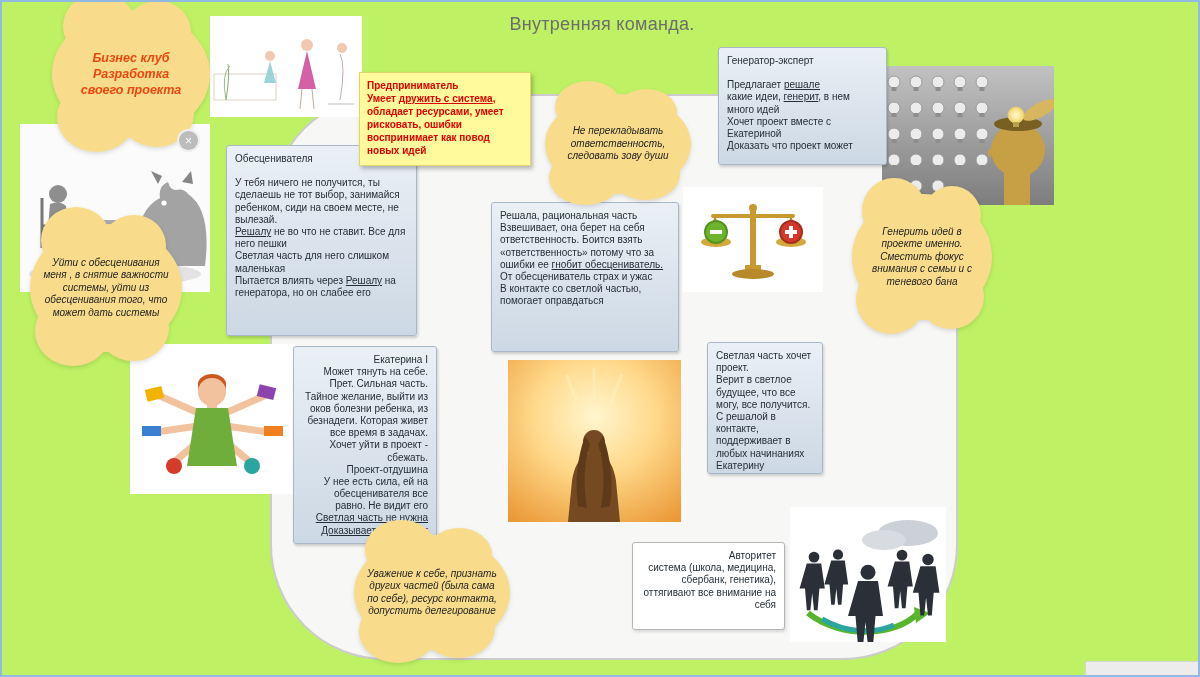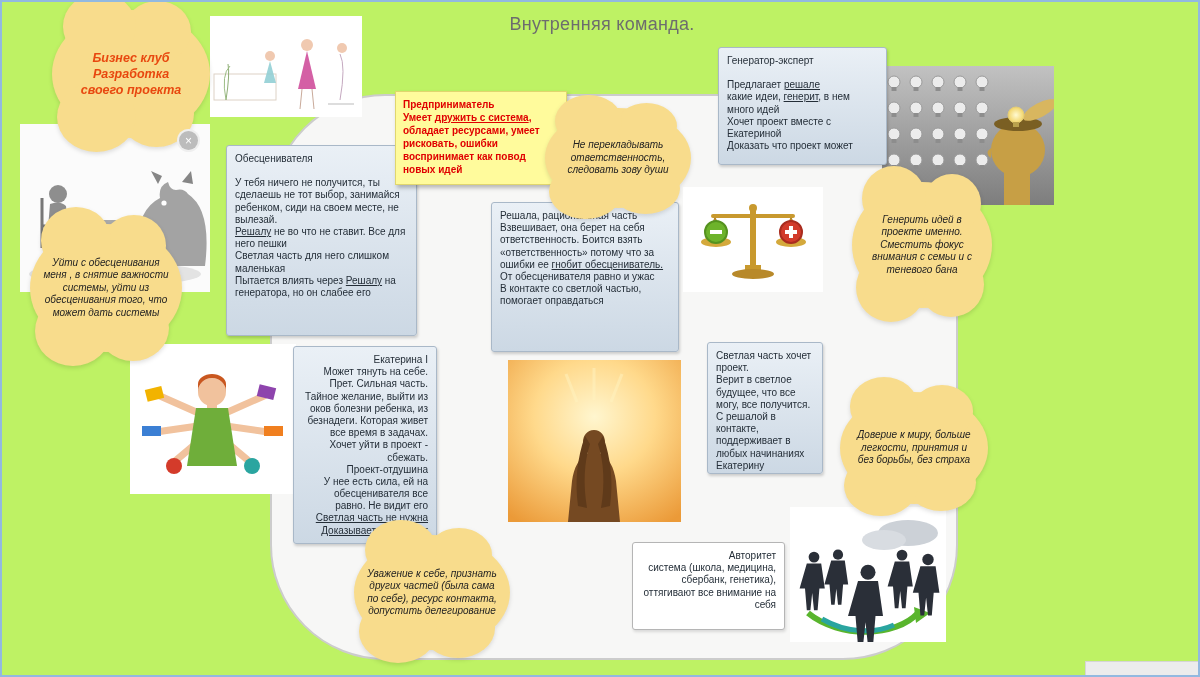--- a/index.html
+++ b/index.html
@@ -11,23 +11,23 @@
          border-radius:115px;background:#f7f7f6;z-index:1;box-sizing:border-box;}
   .img-box{position:absolute;z-index:2;overflow:hidden;}
   .img-box svg{display:block;}
   .bluebox{position:absolute;z-index:3;background:linear-gradient(180deg,#eaf0f6 0%,#ccd8e4 100%);
          border:1px solid #a9b8c8;border-radius:3px;padding:7px 8px;font-size:10px;line-height:1.22;
          color:#242e38;box-shadow:1px 2px 3px rgba(0,0,0,.18);box-sizing:border-box;overflow:hidden;}
   .bluebox p{margin:0;}
   .whitebox{background:#ffffff;border:1px solid #b5b5b5;box-shadow:1px 2px 3px rgba(0,0,0,.12);text-align:right;}
   .gap{height:12px;}
   .u{text-decoration:underline;}
-  .note{position:absolute;left:393px;top:70px;width:172px;height:94px;z-index:4;background:#fffb9c;
+  .note{position:absolute;left:357px;top:70px;width:172px;height:94px;z-index:4;background:#fffb9c;
          border:1px solid #e0d66e;padding:6px 7px;font-size:10px;line-height:1.3;color:#e00000;
-         font-weight:bold;box-shadow:2px 3px 4px rgba(0,0,0,.25);box-sizing:border-box;margin-top:19px;}
+         font-weight:bold;box-shadow:2px 3px 4px rgba(0,0,0,.25);box-sizing:border-box;}
   .note div{margin:0;}
   .cloud{position:absolute;z-index:5;background:#f8dc8c;border-radius:50%;display:flex;align-items:center;
          justify-content:center;text-align:center;box-sizing:border-box;
          filter:drop-shadow(0 2px 2px rgba(0,0,0,.12));font-style:italic;}
   .cloud::before,.cloud::after{content:"";position:absolute;background:#f8dc8c;border-radius:50%;z-index:-1;}
   .cloud::before{width:46%;height:52%;top:-13%;left:7%;box-shadow:58px 5px 0 -3px #f8dc8c;}
   .cloud::after{width:50%;height:55%;bottom:-11%;left:3%;box-shadow:60px -3px 0 -2px #f8dc8c;}
   .cloud .txt{position:relative;z-index:2;font-size:10px;color:#222222;line-height:1.25;padding:2px 12px;}
   .cloud-accent .txt{color:#e8480f;font-weight:bold;font-size:12.5px;line-height:1.3;padding:2px 20px;}
   .close-btn{position:absolute;left:177px;top:129px;width:19px;height:19px;border-radius:50%;
@@ -229,21 +229,21 @@
     <div class="gap"></div>
     <p><span>Предлагает </span><span class="u">решале</span></p>
     <p><span> какие  идеи, </span><span class="u">генерит</span><span>, в нем много идей</span></p>
     <p>Хочет проект вместе с Екатериной</p>
     <p>Доказать что проект может</p>
   </div>
 
   <div class="bluebox" style="left:489px;top:200px;width:188px;height:150px;">
     <p>Решала, рациональная часть</p>
     <p><span>Взвешивает, она берет на себя ответственность. Боится взять «ответственность» потому что за ошибки ее </span><span class="u">гнобит обесцениватель.</span></p>
-    <p>От обесценивателя  равно и ужас</p>
+    <p>От обесцениватель  страх и ужас</p>
     <p>В контакте со светлой частью, помогает оправдаться</p>
   </div>
 
   <div class="bluebox" style="left:291px;top:344px;width:144px;height:198px;text-align:right;">
     <p>Екатерина I</p>
     <p>Может тянуть на себе.  Прет. Сильная часть.</p>
     <p>Тайное желание, выйти из оков болезни ребенка, из безнадеги. Которая живет все время в задачах.</p>
     <p>Хочет уйти в проект - сбежать.</p>
     <p>Проект-отдушина</p>
     <p>У нее есть сила, ей на обесценивателя все равно. Не видит его</p>
@@ -270,31 +270,28 @@
   </div>
 
   <div class="cloud cloud-accent" style="left:50px;top:8px;width:158px;height:128px;">
     <span class="txt">Бизнес клуб Разработка своего проекта</span>
   </div>
 
   <div class="cloud" style="left:28px;top:222px;width:152px;height:128px;">
     <span class="txt">Уйти с обесценивания меня , в снятие важности системы, уйти из обесценивания того, что может дать системы</span>
   </div>
 
-  <div class="cloud" style="left:543px;top:106px;width:146px;height:100px;">
+  <div class="cloud" style="left:543px;top:92px;width:146px;height:100px;">
     <span class="txt">Не перекладывать ответственность, следовать зову души</span>
   </div>
 
-  <div class="cloud" style="left:850px;top:180px;width:140px;height:126px;">
+  <div class="cloud" style="left:850px;top:192px;width:140px;height:126px;">
     <span class="txt">Генерить идей в проекте именно. Сместить фокус внимания с семьи и с теневого бана</span>
   </div>
 
-  <div class="cloud" style="left:838px;top:390px;width:148px;height:112px;">
-    <span class="txt">Доверие к миру, больше легкости, принятия и без борьбы, без страха</span>
-  </div>
 
   <div class="cloud" style="left:352px;top:533px;width:156px;height:115px;">
     <span class="txt">Уважение к себе, признать других частей (была сама по себе), ресурс контакта, допустить делегирование</span>
   </div>
 
   <div class="close-btn">×</div>
   <div class="scroll-corner"></div>
 
 </div>
 

